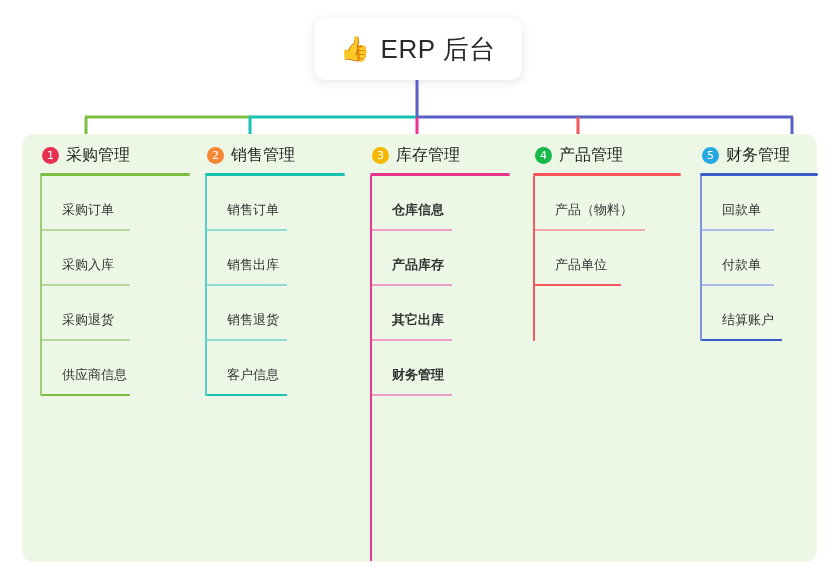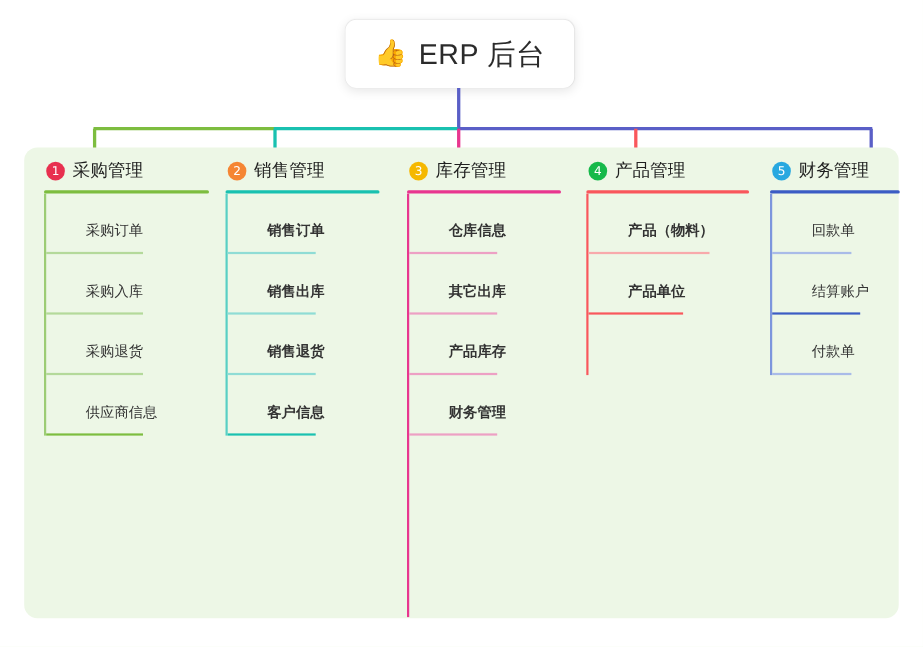--- a/index.html
+++ b/index.html
@@ -46,21 +46,21 @@
     color:#fff;font-size:11px;line-height:17px;text-align:center;
     flex:0 0 17px;font-family:"DejaVu Sans",sans-serif;
   }
   .col-title{font-size:16px;color:#1f1f1f;font-weight:400;}
   .head-rule{height:3px;border-radius:2px;margin-top:5px;}
 
   .items{position:relative;margin-top:0;}
   .spine{position:absolute;left:0;top:0;width:2px;}
   .item{
     position:relative;box-sizing:border-box;
-    height:55px;padding-left:38px;
+    height:55px;padding-left:22px;
     display:flex;align-items:center;
   }
   .item-label{
     font-size:13px;color:#333333;white-space:nowrap;
     position:relative;top:6px;
   }
   .item-rule{position:absolute;left:2px;bottom:0;height:2px;}
 </style>
 </head>
 <body>
@@ -114,21 +114,21 @@
             <div class="item-rule" style="background: rgb(125, 189, 63); width: 88px;"></div>
           </div>
         </div>
       </div>
       <div class="col" style="left: 205px; width: 140px;">
         <div class="col-head">
           <span class="badge" style="background: rgb(245, 134, 52);">2</span>
           <span class="col-title">销售管理</span>
         </div>
         <div class="head-rule" style="background: rgb(25, 193, 176); width: 140px;"></div>
-        <div class="items" style="height: 220px; font-weight: bold;">
+        <div class="items" style="height: 220px;">
           <div class="spine" style="background: rgb(88, 207, 196); height: 220px;"></div>
           <div class="item">
             <span class="item-label">销售订单</span>
             <div class="item-rule" style="background: rgb(143, 220, 213); width: 80px;"></div>
           </div>
           <div class="item">
             <span class="item-label">销售出库</span>
             <div class="item-rule" style="background: rgb(143, 220, 213); width: 80px;"></div>
           </div>
           <div class="item">
@@ -147,40 +147,40 @@
           <span class="col-title">库存管理</span>
         </div>
         <div class="head-rule" style="background: rgb(232, 54, 143); width: 140px;"></div>
         <div class="items" style="height: 447px; font-weight: bold;">
           <div class="spine" style="background: rgb(232, 54, 143); height: 385px;"></div>
           <div class="item">
             <span class="item-label">仓库信息</span>
             <div class="item-rule" style="background: rgb(237, 160, 196); width: 80px;"></div>
           </div>
           <div class="item">
+            <span class="item-label">产品库存</span>
+            <div class="item-rule" style="background: rgb(237, 160, 196); width: 80px;"></div>
+          </div>
+          <div class="item">
             <span class="item-label">其它出库</span>
-            <div class="item-rule" style="background: rgb(237, 160, 196); width: 80px;"></div>
-          </div>
-          <div class="item">
-            <span class="item-label">产品库存</span>
             <div class="item-rule" style="background: rgb(237, 160, 196); width: 80px;"></div>
           </div>
           <div class="item">
             <span class="item-label">财务管理</span>
             <div class="item-rule" style="background: rgb(237, 160, 196); width: 80px;"></div>
           </div>
         </div>
       </div>
       <div class="col" style="left: 533px; width: 148px;">
         <div class="col-head">
           <span class="badge" style="background: rgb(22, 185, 74);">4</span>
           <span class="col-title">产品管理</span>
         </div>
         <div class="head-rule" style="background: rgb(249, 87, 92); width: 148px;"></div>
-        <div class="items" style="height: 165px; font-weight: bold;">
+        <div class="items" style="height: 165px;">
           <div class="spine" style="background: rgb(249, 87, 92); height: 165px;"></div>
           <div class="item">
             <span class="item-label">产品（物料）</span>
             <div class="item-rule" style="background: rgb(248, 169, 171); width: 110px;"></div>
           </div>
           <div class="item">
             <span class="item-label">产品单位</span>
             <div class="item-rule" style="background: rgb(249, 87, 92); width: 86px;"></div>
           </div>
         </div>
@@ -191,24 +191,24 @@
           <span class="col-title">财务管理</span>
         </div>
         <div class="head-rule" style="background: rgb(59, 92, 196); width: 118px;"></div>
         <div class="items" style="height: 165px;">
           <div class="spine" style="background: rgb(125, 150, 221); height: 165px;"></div>
           <div class="item">
             <span class="item-label">回款单</span>
             <div class="item-rule" style="background: rgb(169, 187, 232); width: 72px;"></div>
           </div>
           <div class="item">
+            <span class="item-label">付款单</span>
+            <div class="item-rule" style="background: rgb(169, 187, 232); width: 72px;"></div>
+          </div>
+          <div class="item">
             <span class="item-label">结算账户</span>
             <div class="item-rule" style="background: rgb(59, 92, 196); width: 80px;"></div>
           </div>
-          <div class="item">
-            <span class="item-label">付款单</span>
-            <div class="item-rule" style="background: rgb(169, 187, 232); width: 72px;"></div>
-          </div>
         </div>
       </div>
     </div>
 
 </div>
 
 </body></html>

